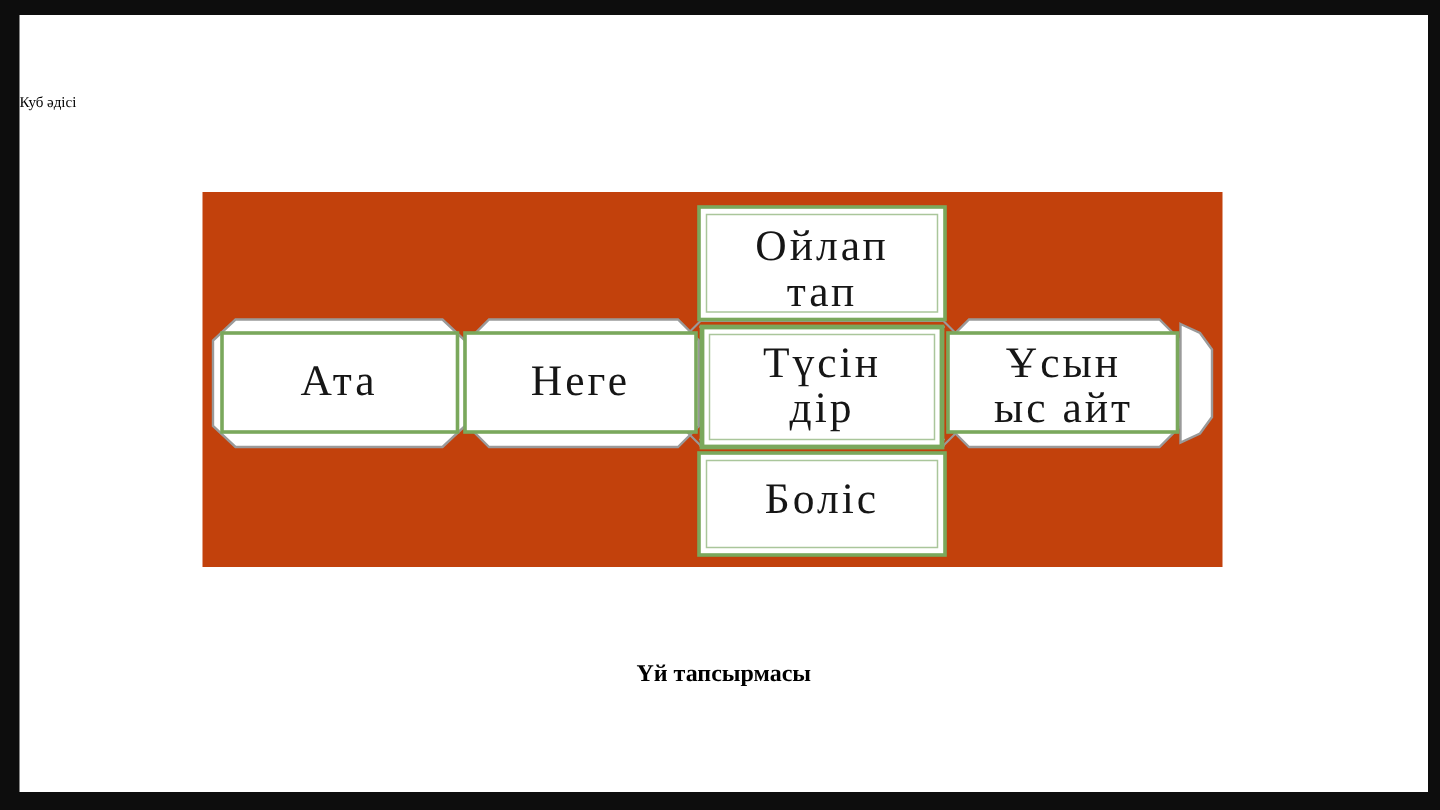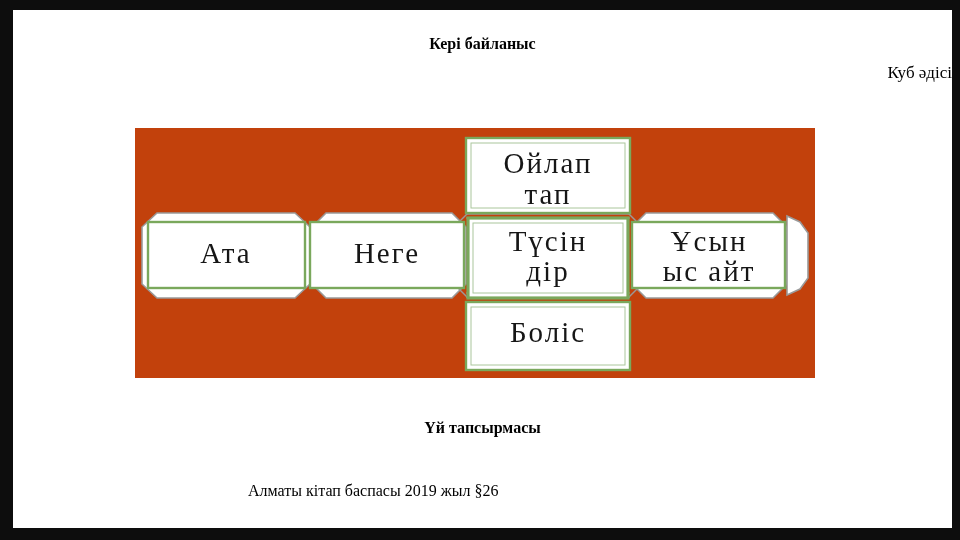--- a/index.html
+++ b/index.html
@@ -7,39 +7,38 @@
     width:960px; height:540px; position:relative;
     background:#0d0d0d; overflow:hidden;
     font-family:"Liberation Serif", serif;
   }
   .slide {
     position:absolute; left:13px; top:10px; width:939px; height:518px;
     background:#ffffff;
   }
   .txt { position:absolute; color:#000; white-space:nowrap; }
   .slide-title   { top:25px; left:0; width:100%; text-align:center; font-size:16px; font-weight:bold; }
-  .slide-subtitle{ top:53px; left:0; width:100%; text-align:right; font-size:17px; }
-  .hw-heading { top:409px; left:0; width:100%; text-align:center; font-size:16px; font-weight:bold; }
+  .slide-subtitle{ top:53px; left:0; width:100%; text-align:left; font-size:10px; }
+  .hw-heading { top:431px; left:0; width:100%; text-align:center; font-size:16px; font-weight:bold; }
   .hw-line1   { top:441px; left:0; width:100%; text-align:center; font-size:16px; }
   .hw-line2   { top:472px; left:235px; font-size:16px; }
   .diagram {
     position:absolute; left:122px; top:118px; width:680px; height:250px;
     background:#c2410c;
   }
   .face-label {
     font-family:"Liberation Serif", serif;
     font-size:29px; fill:#161616; text-anchor:middle; letter-spacing:2px;
   }
 </style>
 </head>
 <body>
 
 <div class="slide">
 
-  <div class="txt slide-title">Кері байланыс</div>
   <div class="txt slide-subtitle">Куб әдісі</div>
 
   <div class="diagram">
     <svg width="680" height="250" viewBox="0 0 680 250">
 
       <g stroke="#9a9a9a" stroke-width="1.6" fill="#ffffff">
         <path d="M22,85 L160,85 L175,99 L175,156 L160,170 L22,170 L7,156 L7,99 Z"></path>
         <path d="M191,85 L317,85 L331,99 L331,156 L317,170 L191,170 L177,156 L177,99 Z"></path>
         <path d="M511,85 L638,85 L652,99 L652,156 L638,170 L511,170 L497,156 L497,99 Z"></path>
         <path d="M652,88 L665,94 L673,105 L673,150 L665,161 L652,167 Z"></path>
@@ -84,15 +83,14 @@
 
         <text class="face-label" x="574" y="123">Ұсын</text>
         <text class="face-label" x="574" y="153">ыс айт</text>
 
         <text class="face-label" x="413" y="214">Боліс</text>
       </g>
     </svg>
   </div>
 
   <div class="txt hw-heading">Үй тапсырмасы</div>
-  <div class="txt hw-line2">Алматы кітап баспасы 2019 жыл §26</div>
 
 </div>
 
 </body></html>

